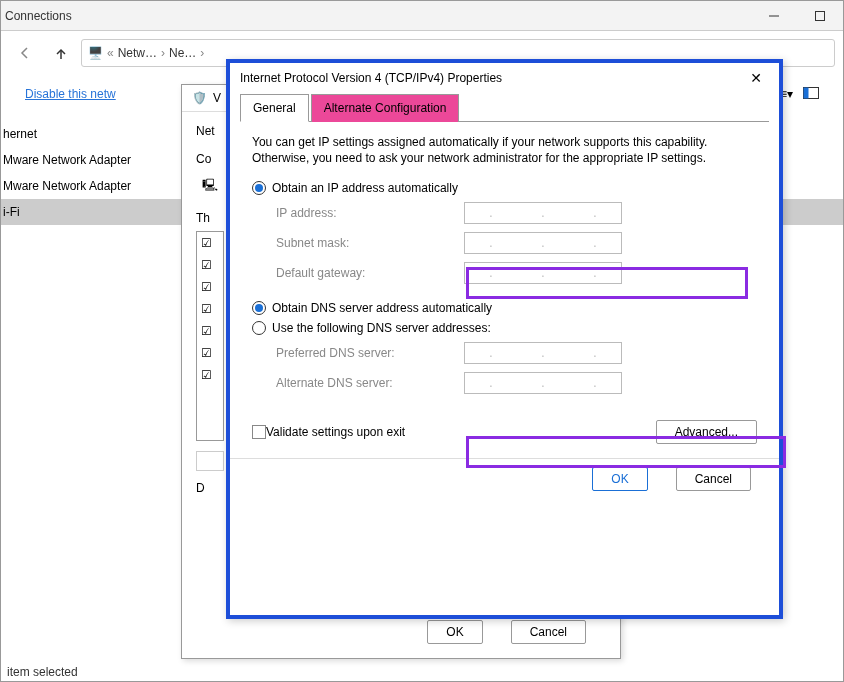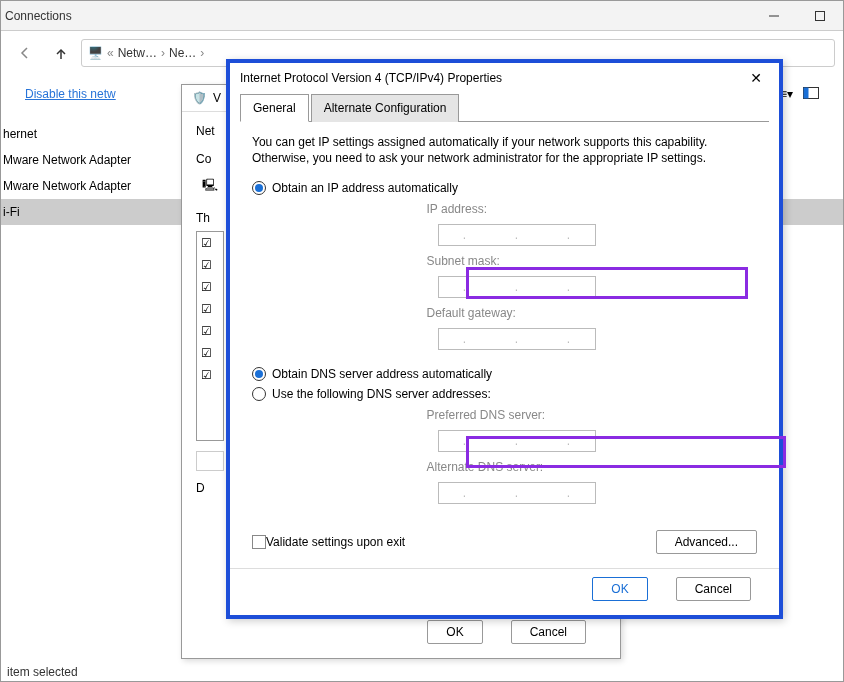--- a/index.html
+++ b/index.html
@@ -21,28 +21,28 @@
 .sw-title { padding: 6px 10px; display: flex; align-items: center; gap: 6px; border-bottom: 1px solid #ddd; }
 .sw-body { padding: 10px 14px; }
 .lbl-conn { padding: 4px 0 6px; }
 .btn { border: 1px solid #999; background: #fff; padding: 4px 18px; border-radius: 2px; cursor: default; }
 .btn.primary { border-color: #1a6fd6; color: #1a6fd6; }
 .btn-row { display: flex; justify-content: flex-end; gap: 28px; padding: 8px 28px; }
 .dialog { position: absolute; left: 225px; top: 58px; width: 557px; height: 560px; background: #fff; border: 4px solid #1d4ed8; box-shadow: 2px 2px 8px rgba(0,0,0,.2); }
 .dlg-title { height: 30px; display: flex; align-items: center; padding-left: 10px; }
 .close-x { margin-left: auto; width: 46px; height: 30px; display: flex; align-items: center; justify-content: center; font-size: 14px; }
 .tabstrip { display: flex; border-bottom: 1px solid #999; margin: 0 10px; }
-.tab { padding: 6px 12px; border: 1px solid #999; border-bottom: none; margin-right: 2px; background: #e5e5e5; position: relative; top: 1px; }
+.tab { padding: 6px 12px; border: 1px solid #999; border-bottom: none; margin-right: 2px; background: #ec4899; position: relative; top: 1px; }
 .tab.active { background: #fff; border-bottom: 1px solid #fff; }
 .panel { padding: 12px 22px 8px; }
 .hint { line-height: 1.35; margin-bottom: 12px; }
 .radio-row { display: flex; align-items: center; gap: 6px; padding: 3px 0; }
 .radio-circle { width: 14px; height: 14px; border: 1px solid #333; border-radius: 50%; display: inline-flex; align-items: center; justify-content: center; }
 .radio-circle.checked::after { content: ""; width: 8px; height: 8px; background: #1a6fd6; border-radius: 50%; }
-.field-row { display: flex; align-items: center; padding: 4px 0 4px 24px; gap: 8px; flex-direction: column; }
+.field-row { display: flex; align-items: center; padding: 4px 0 4px 24px; gap: 8px; }
 .field-label { width: 180px; color: #888; }
 .ip-input { width: 158px; height: 22px; border: 1px solid #bbb; background: #fff; display: flex; align-items: center; justify-content: space-around; color: #bbb; }
 .checkbox-row { display: flex; align-items: center; padding-top: 16px; }
 .cb { width: 14px; height: 14px; border: 1px solid #888; }
 .hl { border: 3px solid #8a2be2; position: absolute; pointer-events: none; }
 .sep { color: #888; }
 </style>
 </head>
 <body>
 

